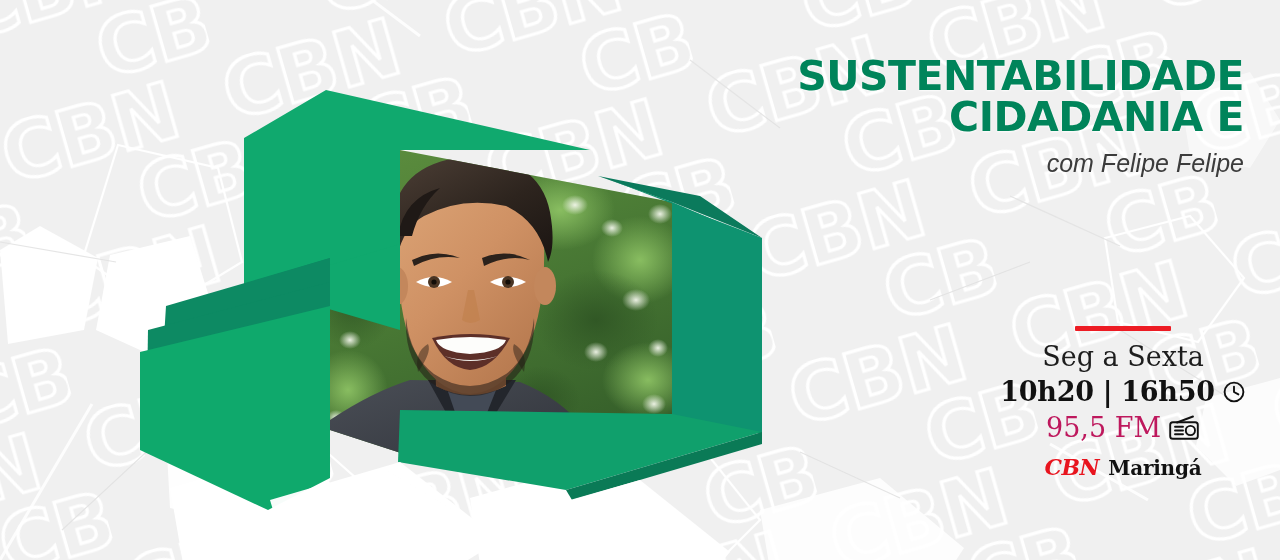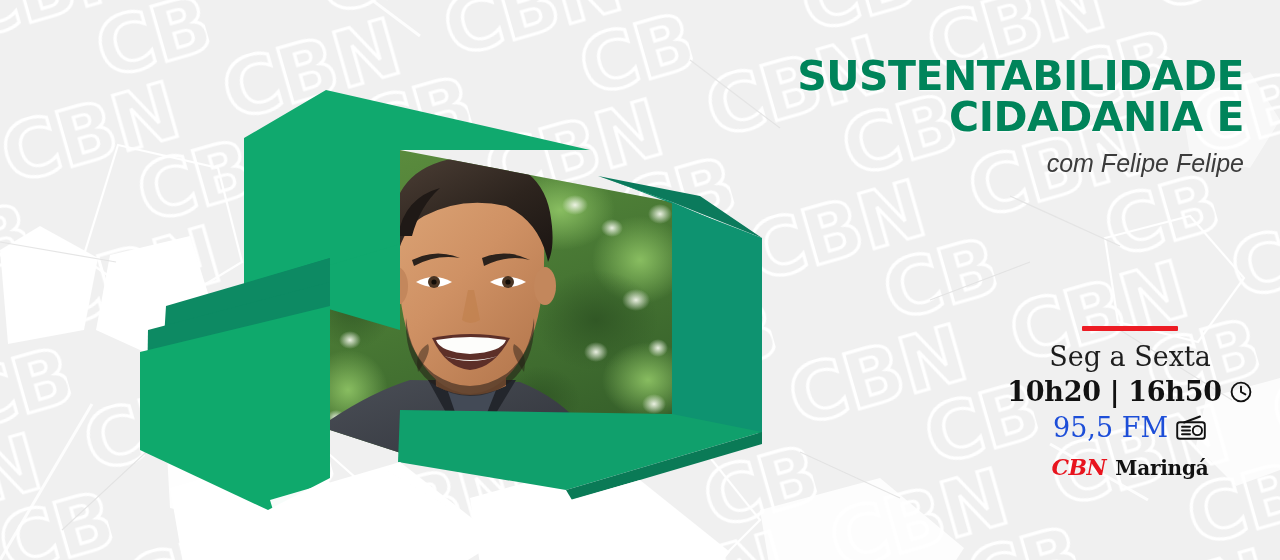--- a/index.html
+++ b/index.html
@@ -50,21 +50,21 @@
     font-family: "Liberation Sans", sans-serif;
     font-style: italic;
     font-size: 25px;
     font-weight: 400;
     white-space: nowrap;
   }
 
   
   #schedule-block {
     position: absolute;
-    right: 40px;
+    right: 47px;
     top: 326px;
     width: 220px;
     text-align: center;
     z-index: 40;
   }
   #schedule-divider {
     width: 96px;
     height: 5px;
     background: #ed1c24;
     margin: 0 auto 12px auto;
@@ -88,21 +88,21 @@
     white-space: nowrap;
   }
   #schedule-times {
     color: #111111;
     font-family: "DejaVu Serif", serif;
     font-weight: bold;
     font-size: 27px;
     letter-spacing: -0.3px;
   }
   #schedule-frequency {
-    color: #1d4ed8;
+    color: #be185d;
     font-family: "DejaVu Serif", serif;
     font-weight: 400;
     font-size: 27px;
   }
   .inline-icon { display: inline-block; line-height: 0; }
 
   
   #station-logo {
     margin-top: 11px;
     display: flex;

